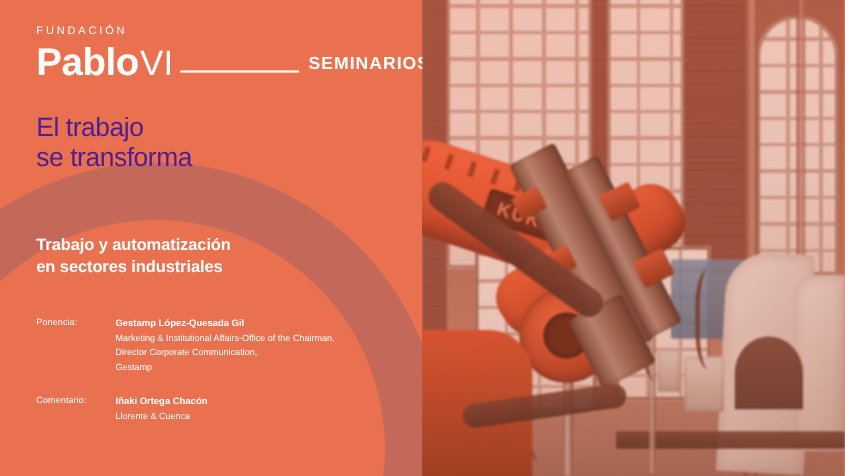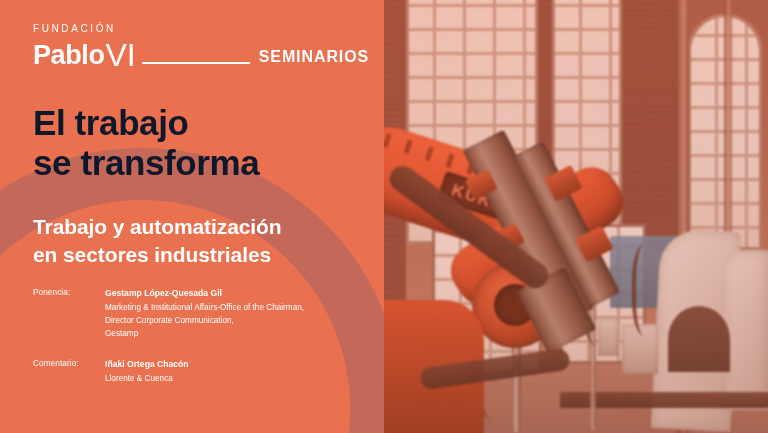--- a/index.html
+++ b/index.html
@@ -75,21 +75,21 @@
     line-height: 1;
     margin-bottom: 5px;
   }
   .logo-row {
     display: flex;
     align-items: center;
     gap: 0px;
   }
   .logo-pablo {
     color: #ffffff;
-    font-size: 27px;
+    font-size: 35px;
     font-weight: bold;
     line-height: 1;
     letter-spacing: -0.4px;
   }
   .logo-vi {
     color: #ffffff;
     font-size: 32px;
     font-weight: 300;
     line-height: 1;
     letter-spacing: 0px;
@@ -111,35 +111,35 @@
     line-height: 1;
     position: relative;
     top: 2px;
   }
 
   
   .headline {
     position: absolute;
     left: 33px;
     top: 103px;
-    color: #0f172a;
-    font-size: 35px;
-    font-weight: bold;
+    color: #4c1d95;
+    font-size: 24px;
+    font-weight: normal;
     line-height: 1.14;
     letter-spacing: -0.4px;
     white-space: pre-line;
   }
 
   
   .subtitle {
     position: absolute;
     left: 33px;
     top: 213px;
     color: #ffffff;
-    font-size: 21px;
+    font-size: 15px;
     font-weight: bold;
     line-height: 1.32;
     letter-spacing: -0.1px;
     white-space: pre-line;
   }
 
   
   .credits {
     position: absolute;
     left: 33px;

